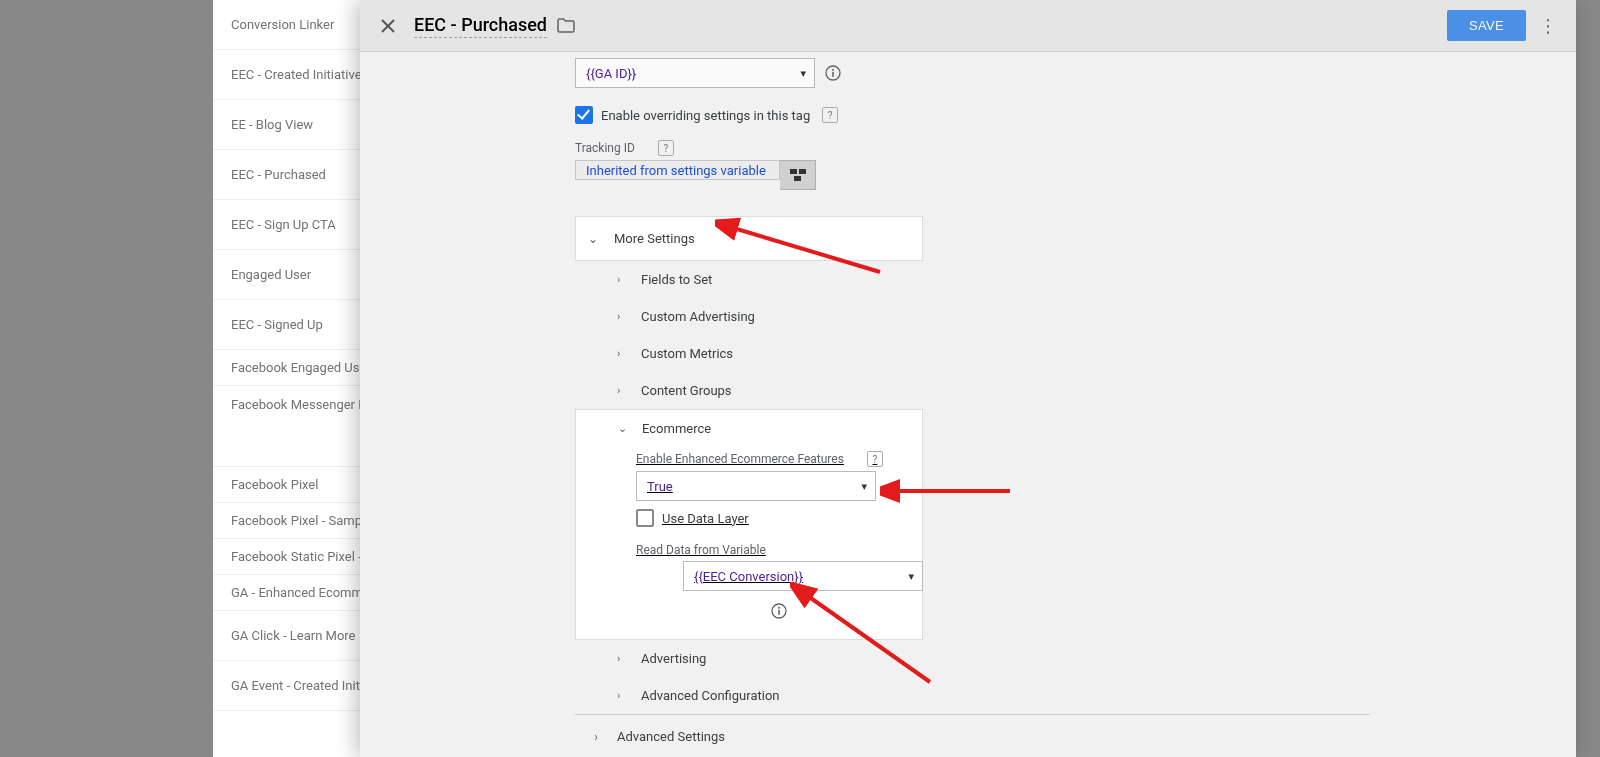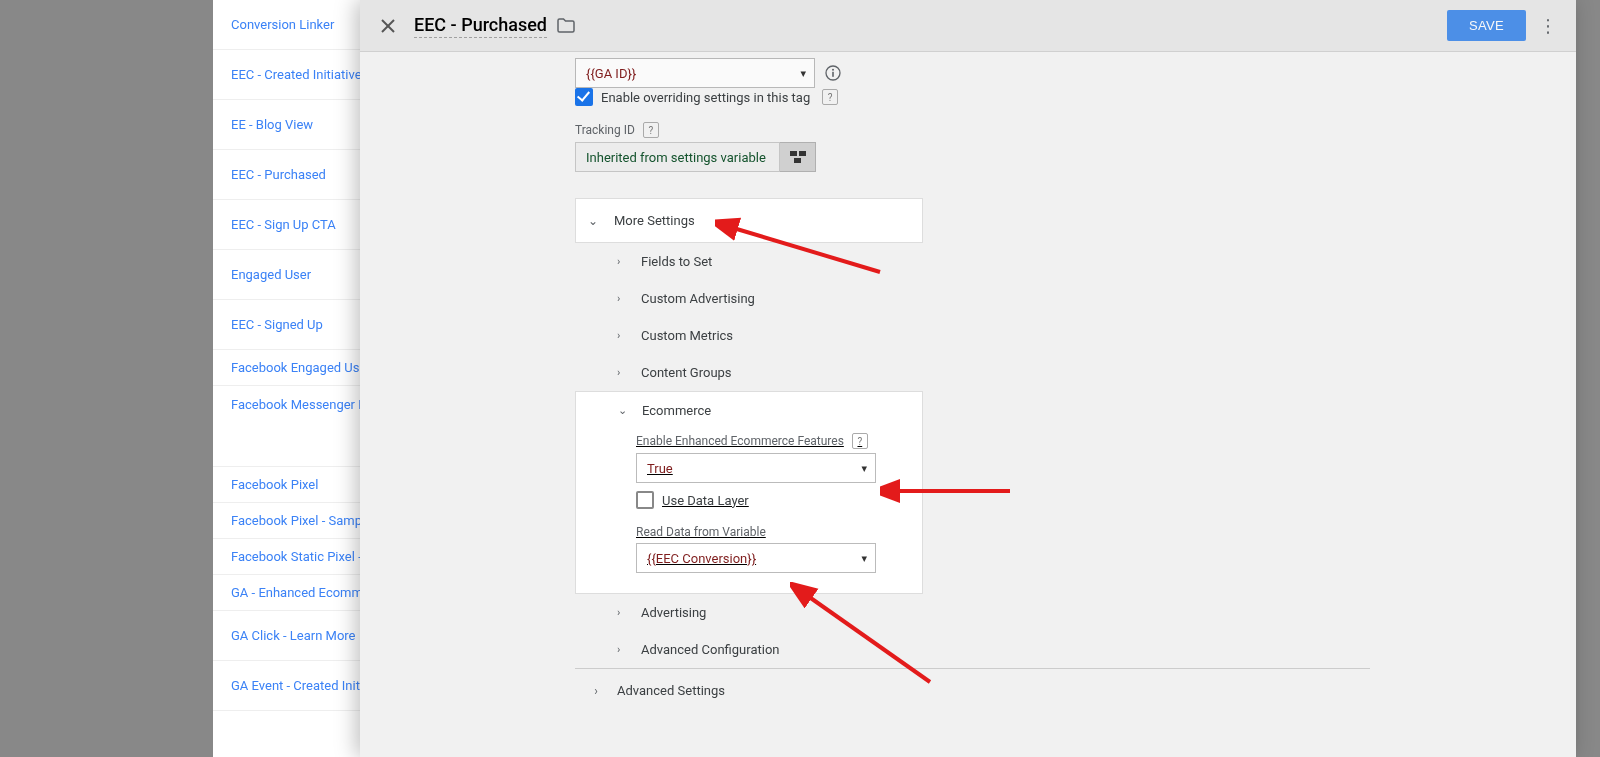--- a/index.html
+++ b/index.html
@@ -12,21 +12,21 @@
     left: 213px;
     top: 0;
     width: 200px;
     background: #fff;
     height: 757px;
     border-right: 1px solid #ddd;
   }
   .bg-list .bg-item {
     padding: 0 18px;
     font-size: 13px;
-    color: #3b82f6;
+    color: #737373;
     border-bottom: 1px solid #eee;
     display: flex;
     align-items: center;
     cursor: pointer;
   }
   .bg-list .bg-item.h50 { height: 50px; }
   .bg-list .bg-item.h36 { height: 36px; }
   .bg-list .spacer { height: 45px; border-bottom: 1px solid #eee; }
 
   
@@ -76,51 +76,51 @@
     left: 215px;
     top: 0;
     width: 800px;
   }
 
   .select-box, .text-box {
     height: 30px;
     border: 1px solid #b8b8b8;
     background: #fafafa;
     display:flex; align-items:center;
-    font-size: 13px; color:#7f1d1d;
+    font-size: 13px; color:#4c1d95;
     padding: 0 10px;
     position:relative;
   }
   .select-box { width: 240px; }
   .select-box::after {
     content:"▾"; position:absolute; right:8px; font-size:11px; color:#333;
   }
   .ga-select-row { display:flex; align-items:center; gap:10px; margin-top: 6px;}
   .info-icon { color:#5f6368; display:flex; }
   .checkbox-row {
-    display:flex; align-items:center; gap:8px; font-size:13px; color:#3c4043;
+    display:flex; align-items:center; gap:8px; margin-top: 18px; font-size:13px; color:#3c4043;
   }
   .checkbox {
     width:18px; height:18px; background:#1a73e8; border-radius:2px; position:relative;
   }
   .checkbox::after{
     content:""; position:absolute; left:5px; top:1px; width:5px; height:10px;
     border:2px solid #fff; border-top:none; border-left:none; transform:rotate(40deg);
   }
   .checkbox.unchecked { background:#fff; border:2px solid #888;}
   .checkbox.unchecked::after{display:none;}
   .help-badge {
     width:16px;height:16px;border:1px solid #aaa;border-radius:2px;
     font-size:10px;color:#777;display:inline-flex;align-items:center;justify-content:center;
     margin-left:4px;
   }
-  .label-sm { font-size:12px; color:#5f6368; margin-top:16px; display:flex; align-items:center; gap:4px;}
+  .label-sm { font-size:12px; color:#5f6368; margin-top:16px; display:flex; align-items:center; gap:19px;}
   .tracking-row { display:flex; margin-top:4px; }
   .tracking-input {
-    height:30px; width:205px; padding:0 10px; font-size:13px; color:#14532d;
+    height:20px; width:205px; padding:0 10px; font-size:13px; color:#1d4ed8;
     background:#ececec; border:1px solid #c5c5c5;text-align:right;
   }
   .brick-btn {
     width:36px;height:30px;background:#d0d0d0;border:1px solid #b0b0b0;border-left:none;
     display:flex;align-items:center;justify-content:center;color:#333;
   }
   .section-header {
     display:flex; align-items:center; gap:14px; padding: 14px 10px;
     font-size:13px; color:#3c4043; cursor:pointer;
   }
@@ -131,21 +131,21 @@
   }
   .sub-row .chev-r { font-size:11px; color:#5f6368; width:12px; }
 
   .card-white {
     background:#fff; border:1px solid #ddd;
     margin-left: 0px;
   }
   .ecomm-body { padding: 4px 0 20px 60px; background:#fff;text-decoration:underline; }
   .ecomm-select { width:192px; position:relative; }
   .ecomm-select .select-box{ background:#fff; border:1px solid #bbb;}
-  .read-var-row{display:flex;align-items:center;gap:12px;}
+  .read-var-row{display:flex;align-items:center;gap:12px;flex-direction:column;}
 
   
   .arrow {
     position:absolute; pointer-events:none;
   }
   
   .advanced-border { border-top:1px solid #ccc; width: 795px; }
 
 </style>
 </head>

